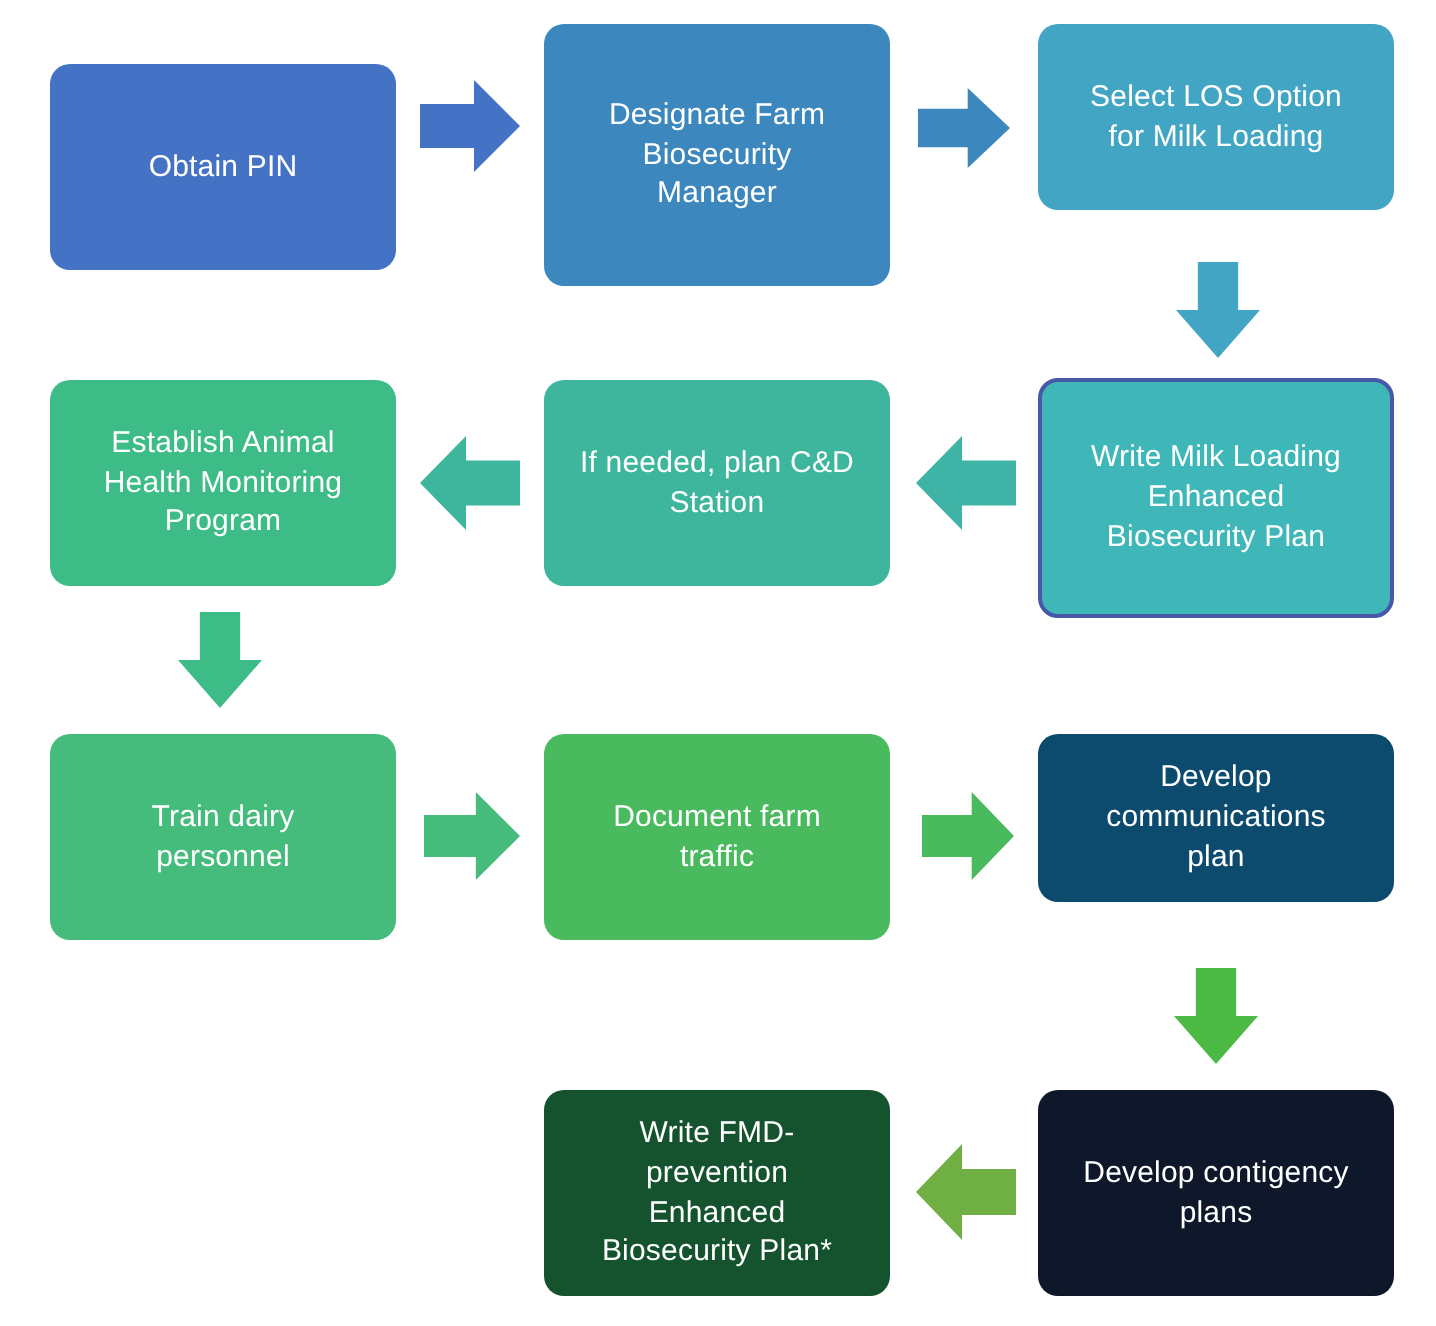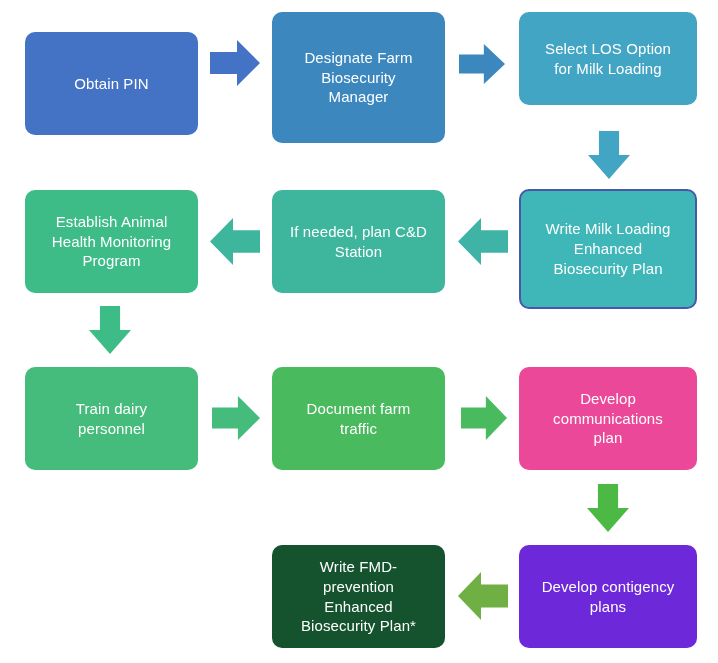--- a/index.html
+++ b/index.html
@@ -139,26 +139,26 @@
 Program</span>
     </div>
     <div class="node" style="left: 25px; top: 367px; width: 173px; height: 103px; background: rgb(69, 188, 124);">
       <span class="node-label">Train dairy
 personnel</span>
     </div>
     <div class="node" style="left: 272px; top: 367px; width: 173px; height: 103px; background: rgb(74, 186, 94);">
       <span class="node-label">Document farm
 traffic</span>
     </div>
-    <div class="node" style="left: 519px; top: 367px; width: 178px; height: 103px; background: #ec4899;">
+    <div class="node" style="left: 519px; top: 367px; width: 178px; height: 84px; background: #0c4a6e;">
       <span class="node-label">Develop
 communications
 plan</span>
     </div>
-    <div class="node" style="left: 519px; top: 545px; width: 178px; height: 103px; background: #6d28d9;">
+    <div class="node" style="left: 519px; top: 545px; width: 178px; height: 103px; background: #0f172a;">
       <span class="node-label">Develop contigency
 plans</span>
     </div>
     <div class="node" style="left: 272px; top: 545px; width: 173px; height: 103px; background: #14532d;">
       <span class="node-label">Write FMD-
 prevention
 Enhanced
 Biosecurity Plan*</span>
     </div>
   </div>

